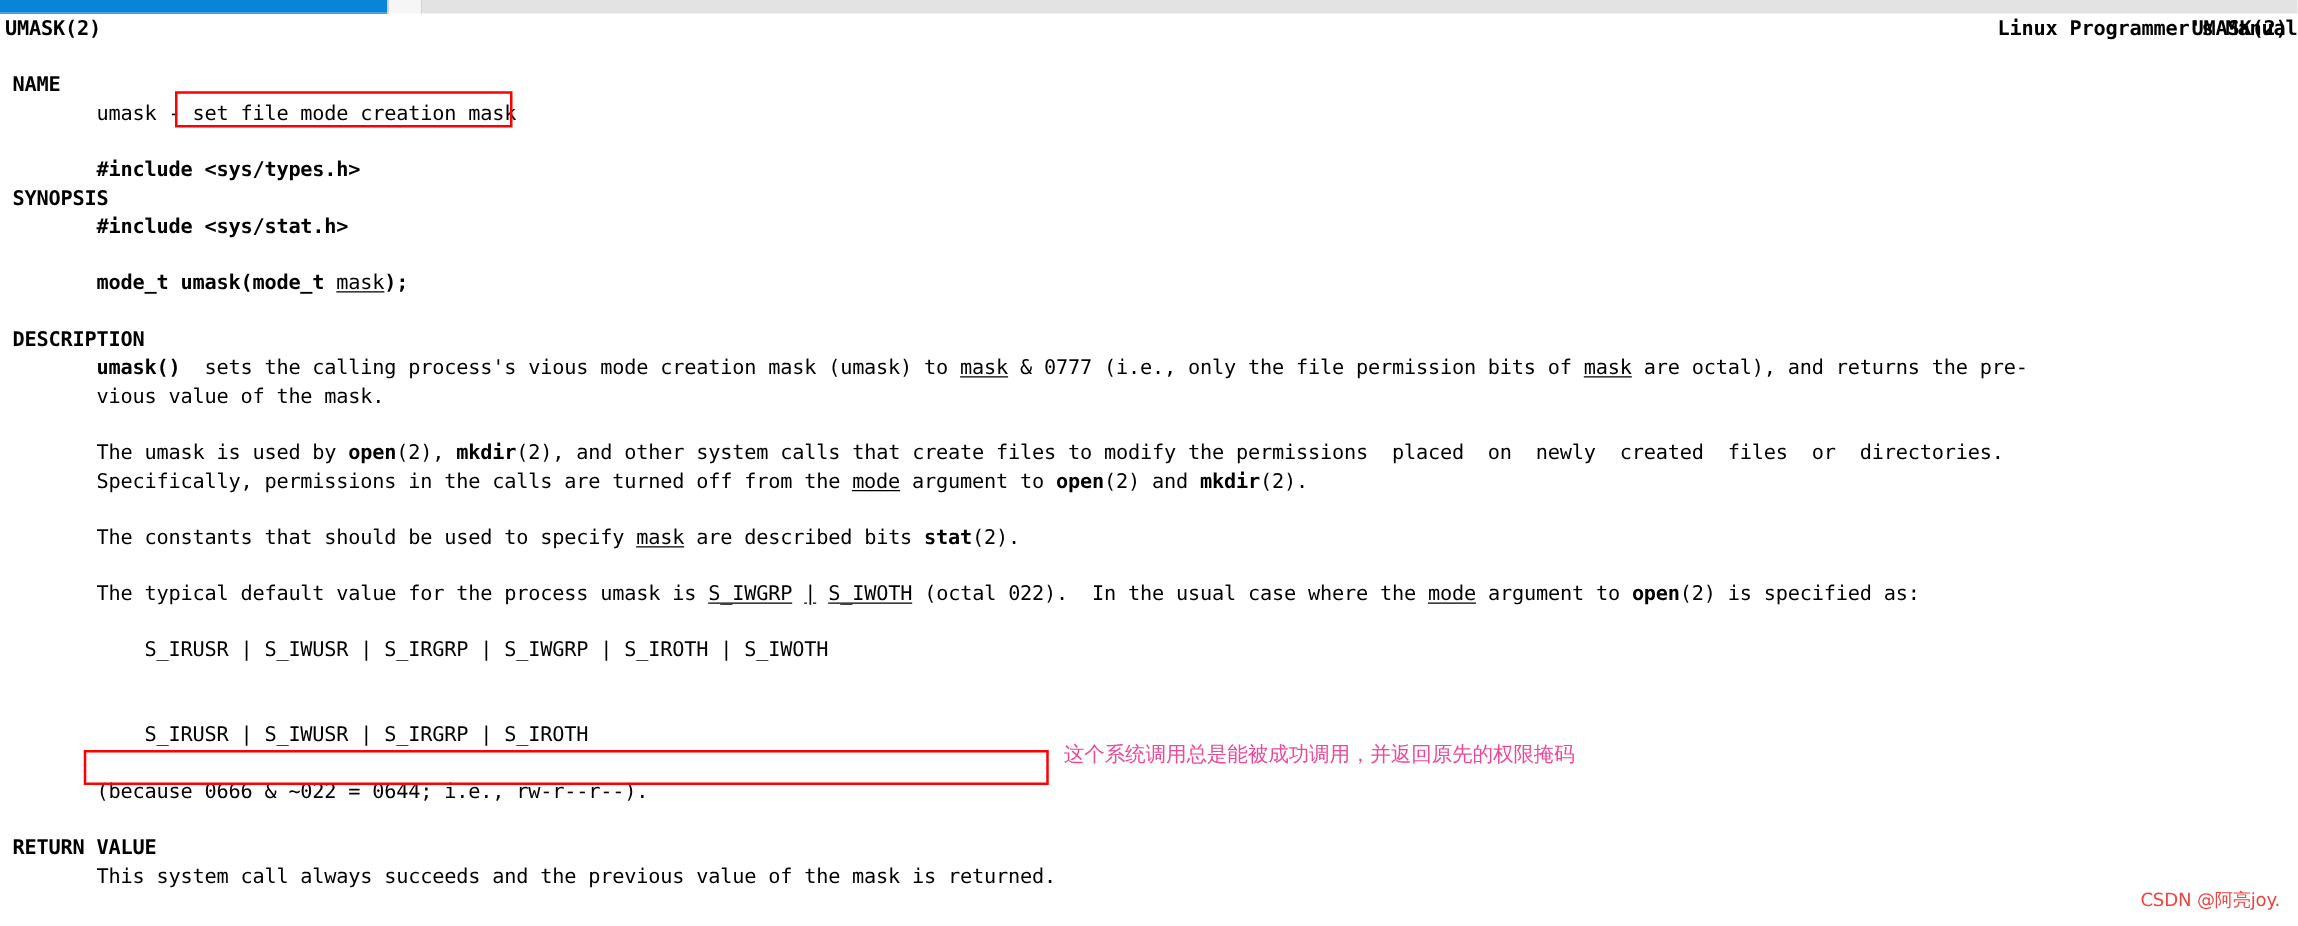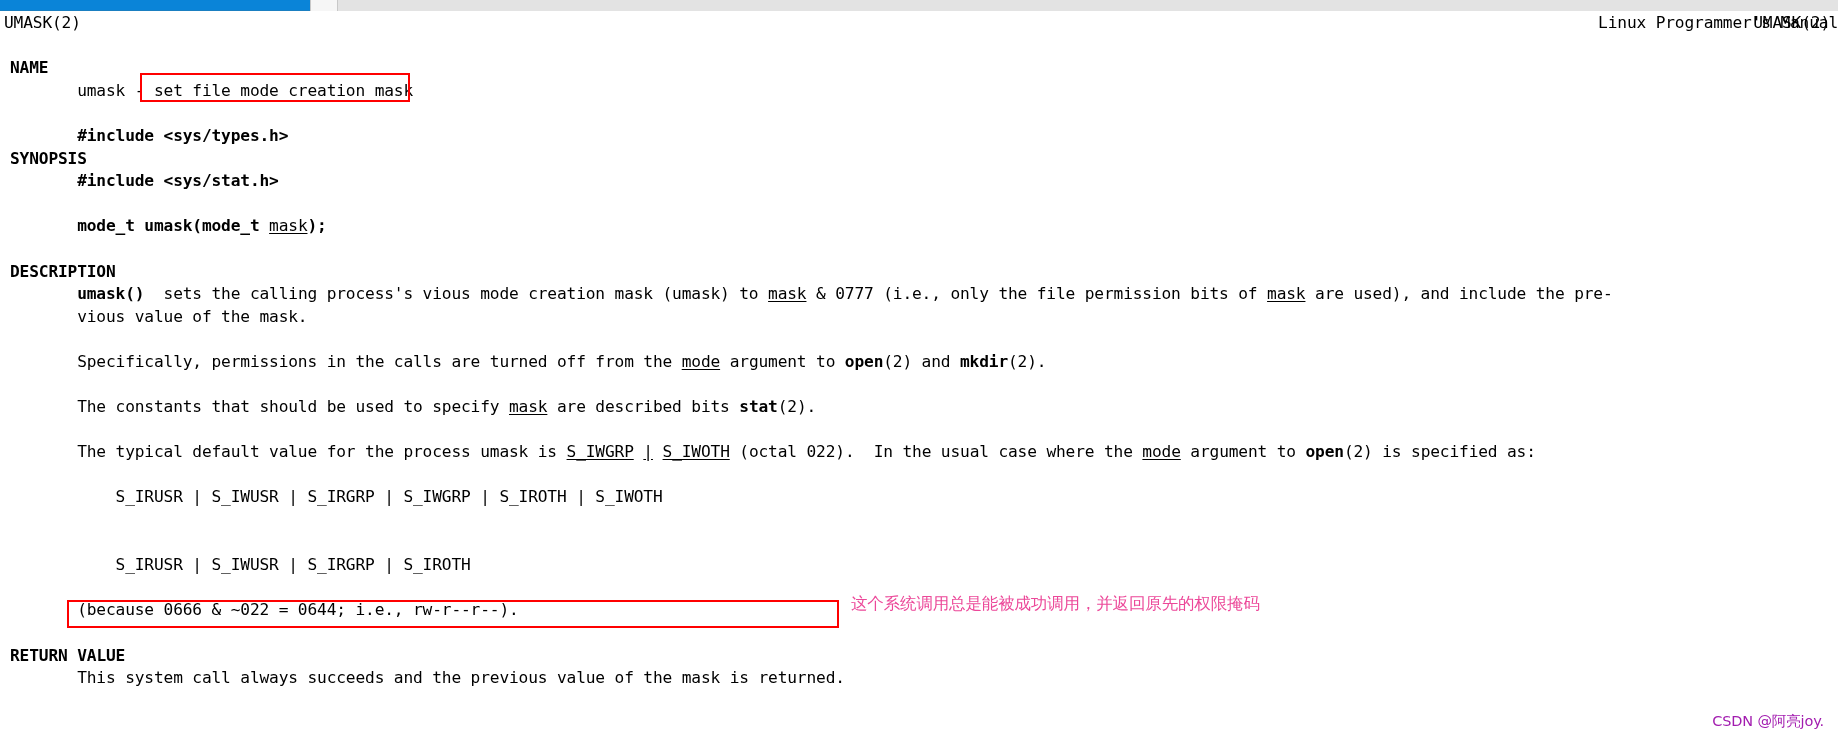--- a/index.html
+++ b/index.html
@@ -92,20 +92,21 @@
     height: 22.6px;
     padding-left: 10px;
   }
   .man-line.blank { color: transparent; }
 
   #man-header {
     position: relative;
     white-space: pre;
     height: 22.6px;
     padding-left: 4px;
+    font-weight: bold;
   }
   #man-header .hdr-center {
     position: absolute;
     left: 0;
     width: 1838px;
     text-align: right;
   }
   #man-header .hdr-right {
     position: absolute;
     right: 8px;
@@ -147,21 +148,21 @@
     font-size: 16.5px;
     line-height: 22px;
     white-space: nowrap;
   }
 
   
   #watermark {
     position: absolute;
     right: 14px;
     bottom: 8px;
-    color: #a21caf;
+    color: #ef4444;
     font-family: "DejaVu Sans", "Liberation Sans", sans-serif;
     font-size: 14.5px;
     white-space: nowrap;
   }
 </style>
 </head>
 <body>
 
 <div id="window-chrome">
   <div id="titlebar-blue">
@@ -192,26 +193,27 @@
   <div class="man-line"><b>       #include &lt;sys/stat.h&gt;</b></div>
 
   <div class="man-line blank"> </div>
 
   <div class="man-line"><span>       </span><b>mode_t umask(mode_t </b><u>mask</u><b>);</b></div>
 
   <div class="man-line blank"> </div>
 
   <div class="man-line"><span class="sec">DESCRIPTION</span></div>
 
-  <div class="man-line"><span>       </span><b>umask()</b><span>  sets the calling process's vious mode creation mask (umask) to </span><u>mask</u><span> &amp; 0777 (i.e., only the file permission bits of </span><u>mask</u><span> are used), and include the pre-</span></div>
+  <div class="man-line"><span>       </span><b>umask()</b><span>  sets the calling process's vious mode creation mask (umask) to </span><u>mask</u><span> &amp; 0777 (i.e., only the file permission bits of </span><u>mask</u><span> are octal), and returns the pre-</span></div>
 
   <div class="man-line"><span>       vious value of the mask.</span></div>
 
   <div class="man-line blank"> </div>
 
+  <div class="man-line"><span>       The umask is used by </span><b>open</b><span>(2), </span><b>mkdir</b><span>(2), and other system calls that create files to modify the permissions  placed  on  newly  created  files  or  directories.</span></div>
 
   <div class="man-line"><span>       Specifically, permissions in the calls are turned off from the </span><u>mode</u><span> argument to </span><b>open</b><span>(2) and </span><b>mkdir</b><span>(2).</span></div>
 
   <div class="man-line blank"> </div>
 
   <div class="man-line"><span>       The constants that should be used to specify </span><u>mask</u><span> are described bits </span><b>stat</b><span>(2).</span></div>
 
   <div class="man-line blank"> </div>
 
   <div class="man-line"><span>       The typical default value for the process umask is </span><u>S_IWGRP</u><span> </span><u>|</u><span> </span><u>S_IWOTH</u><span> (octal 022).  In the usual case where the </span><u>mode</u><span> argument to </span><b>open</b><span>(2) is specified as:</span></div>

